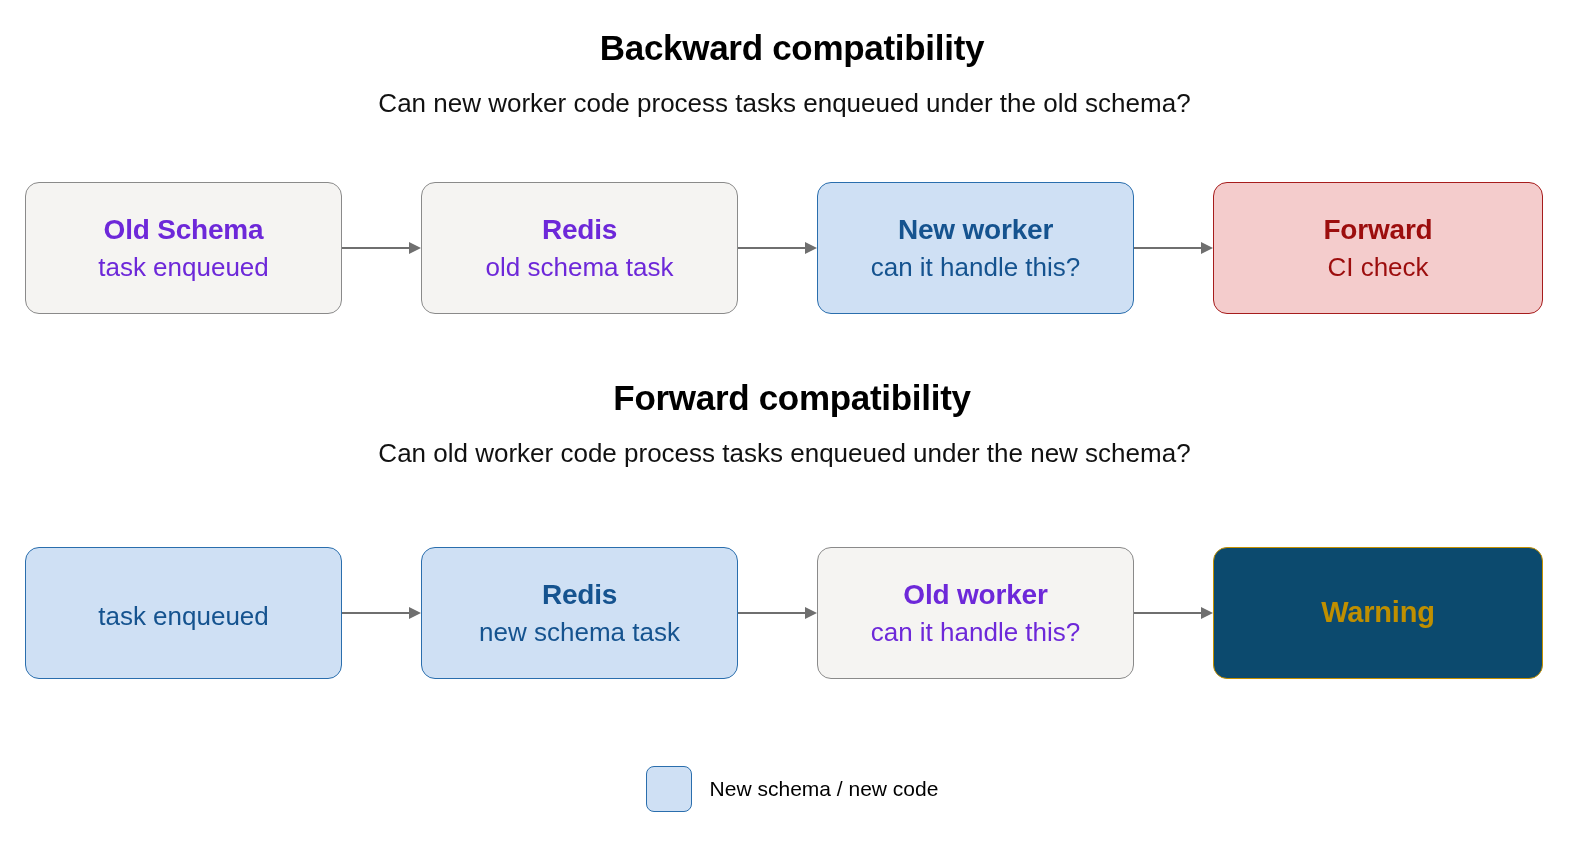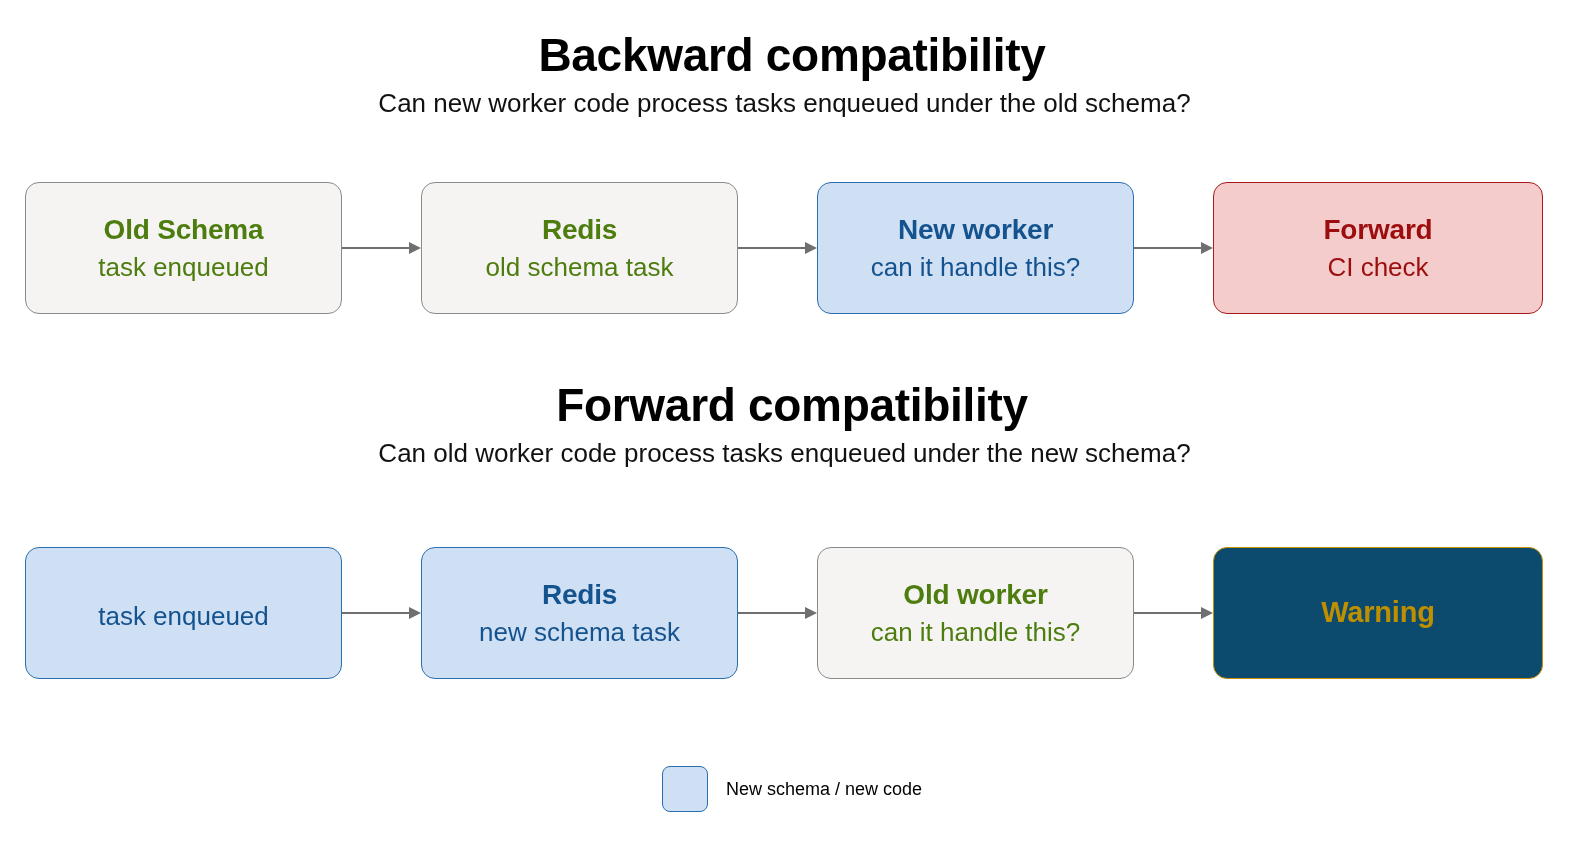--- a/index.html
+++ b/index.html
@@ -16,21 +16,21 @@
     color: #000000;
     -webkit-font-smoothing: antialiased;
   }
 
   .section-title {
     position: absolute;
     left: 0;
     width: 1584px;
     text-align: center;
     font-weight: bold;
-    font-size: 46px;
+    font-size: 35px;
     letter-spacing: -0.3px;
     color: #000000;
     white-space: nowrap;
   }
   .section-sub {
     position: absolute;
     left: 0;
     width: 1569px;
     text-align: center;
     font-size: 26px;
@@ -81,21 +81,21 @@
   }
   .node.single .n-title { font-size: 29px; }
 
   
   .col-0 { left: 25px;   width: 317px; }
   .col-1 { left: 421px;  width: 317px; }
   .col-2 { left: 817px;  width: 317px; }
   .col-3 { left: 1213px; width: 330px; }
 
   
-  .v-gray   { background: #f5f4f2; border-color: #8a8a8a; color: #4d7c0f; }
+  .v-gray   { background: #f5f4f2; border-color: #8a8a8a; color: #6d28d9; }
   .v-blue   { background: #cfe0f4; border-color: #2a6ead; color: #15538f; }
   .v-red    { background: #f4cccc; border-color: #a61c1c; color: #9c0d0d; }
   .v-yellow { background: #0c4a6e; border-color: #c49000; color: #bf8f00; }
 
   
   .arrow {
     position: absolute;
     top: 60px;
     height: 12px;
   }
@@ -140,21 +140,21 @@
   .legend-swatch {
     width: 46px;
     height: 46px;
     border-radius: 8px;
     box-sizing: border-box;
     border: 1.6px solid #8a8a8a;
     background: #f5f4f2;
   }
   .legend-swatch.v-blue { background: #cfe0f4; border-color: #2a6ead; }
   .legend-label {
-    font-size: 18px;
+    font-size: 21px;
     color: #000000;
     white-space: nowrap;
   }
 </style>
 </head>
 <body>
 
 <div id="title-backward" class="section-title">Backward compatibility</div>
 <div id="sub-backward" class="section-sub">Can new worker code process tasks enqueued under the old schema?</div>
 

